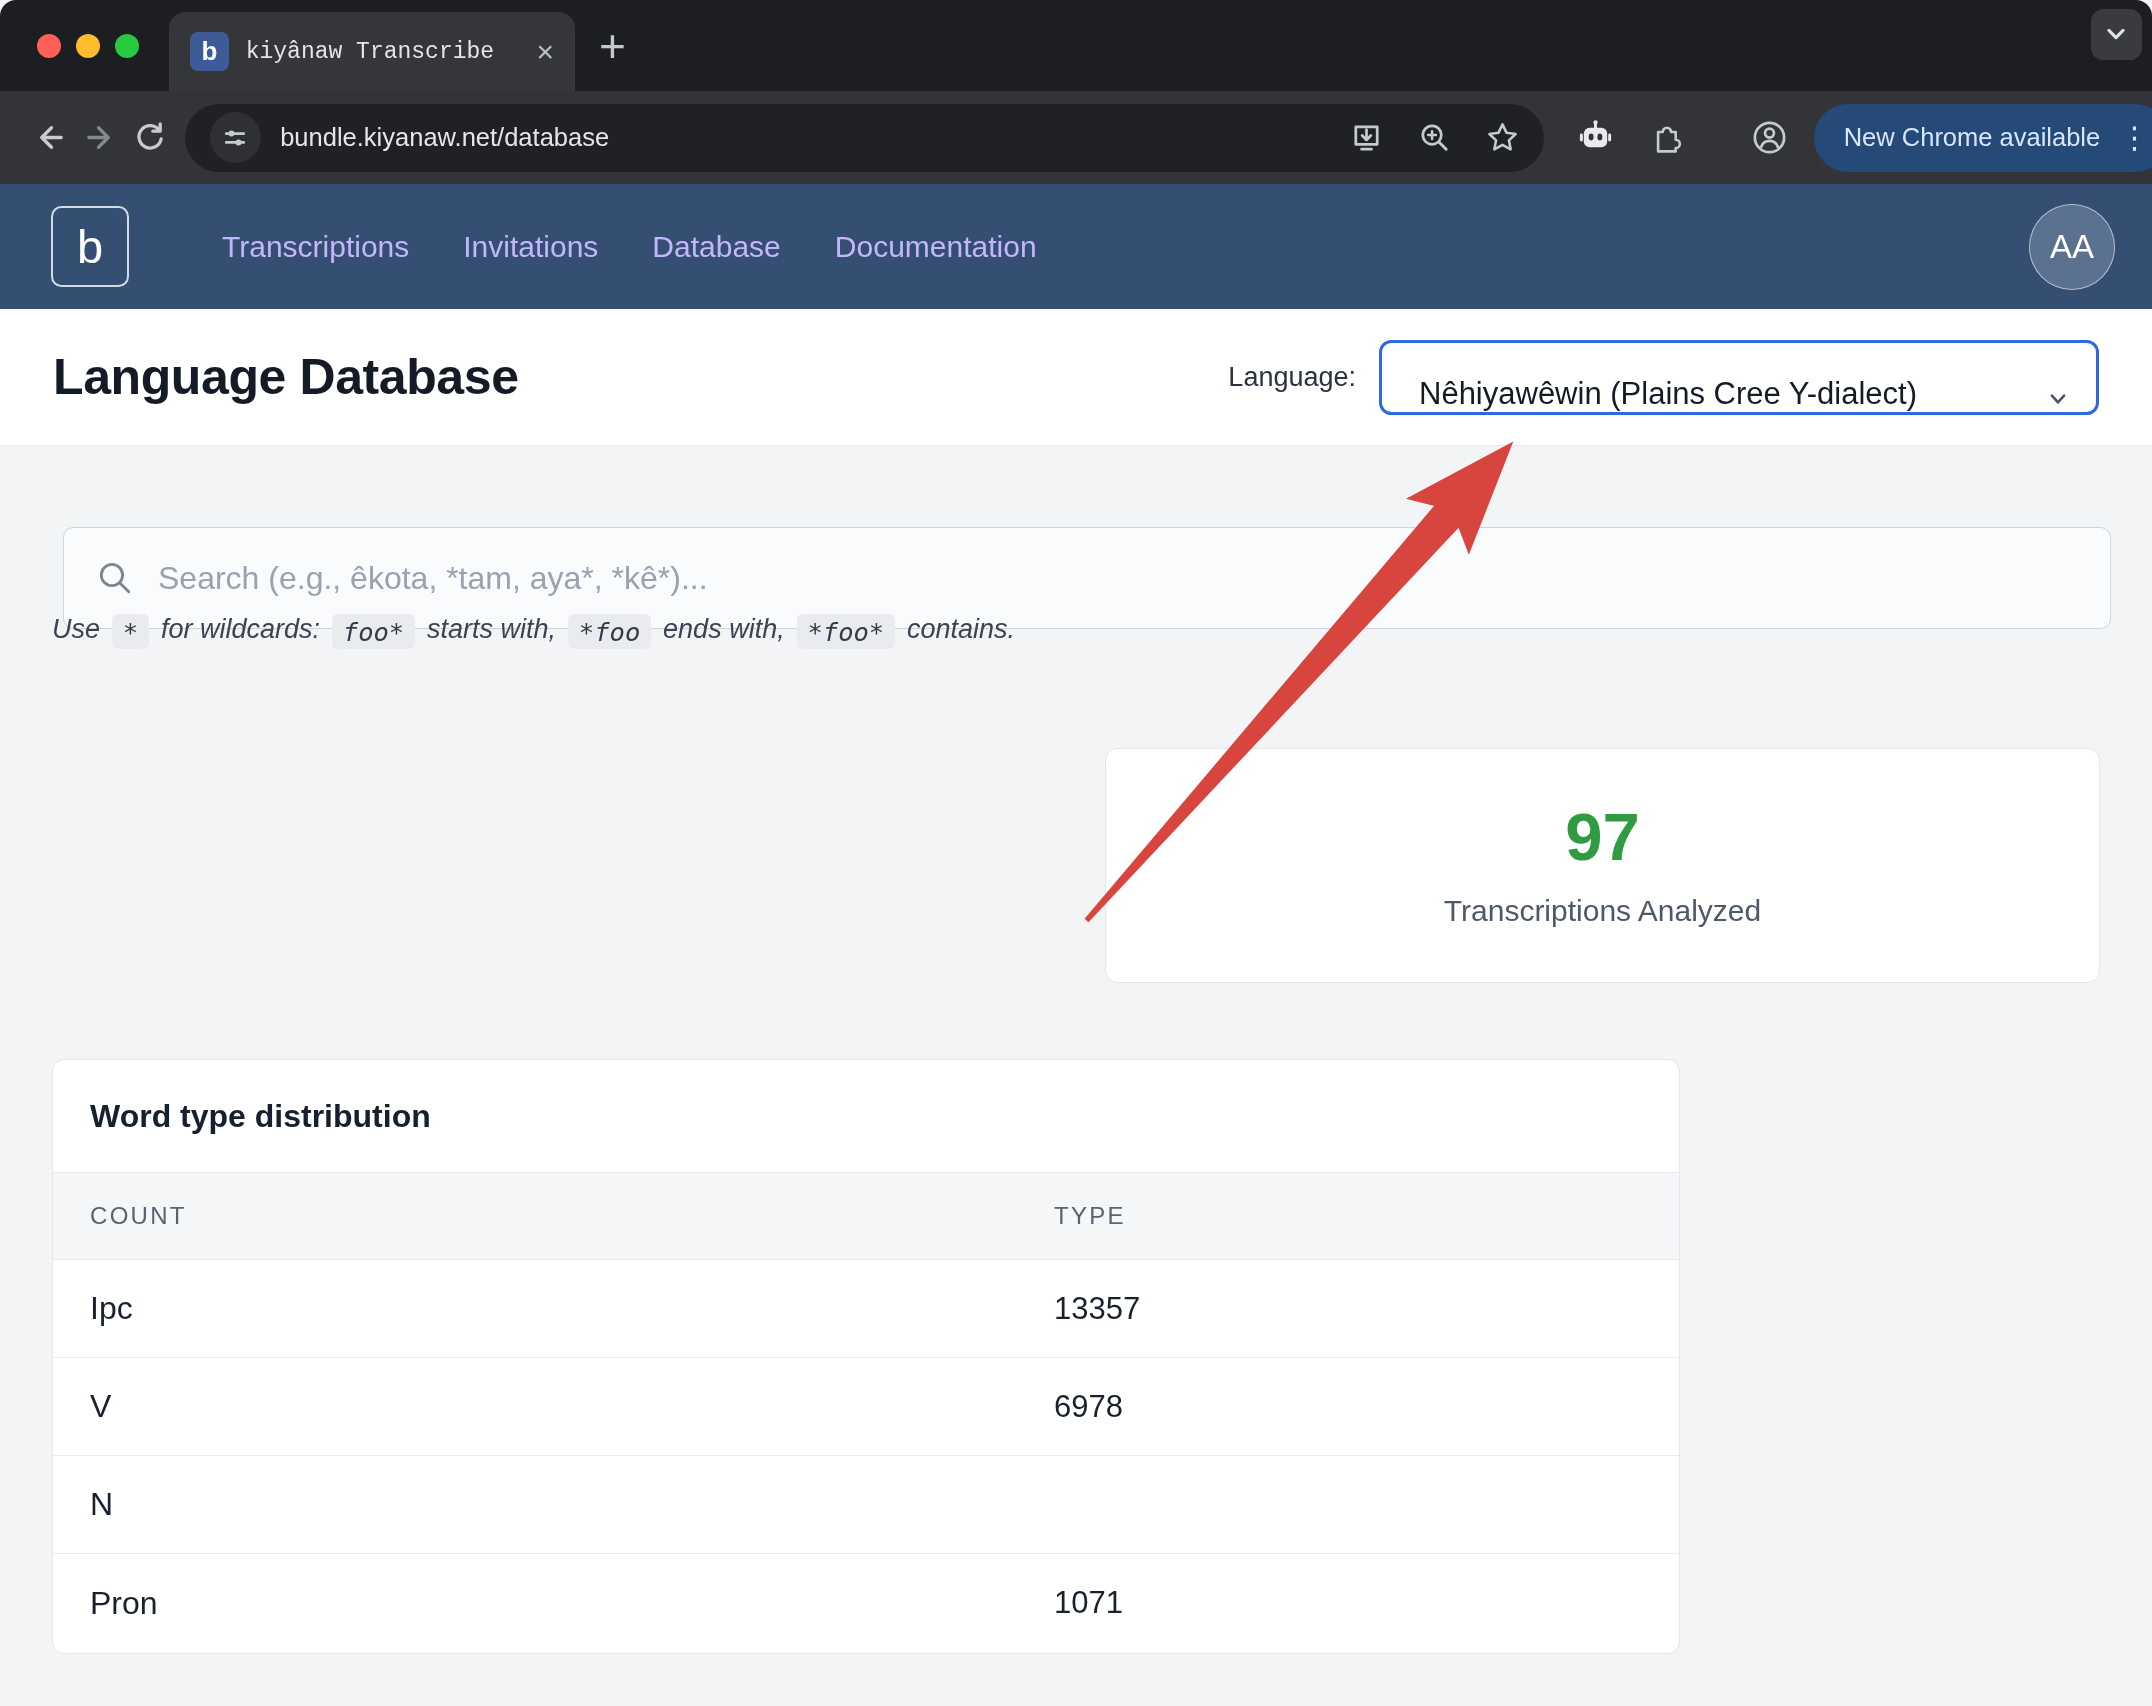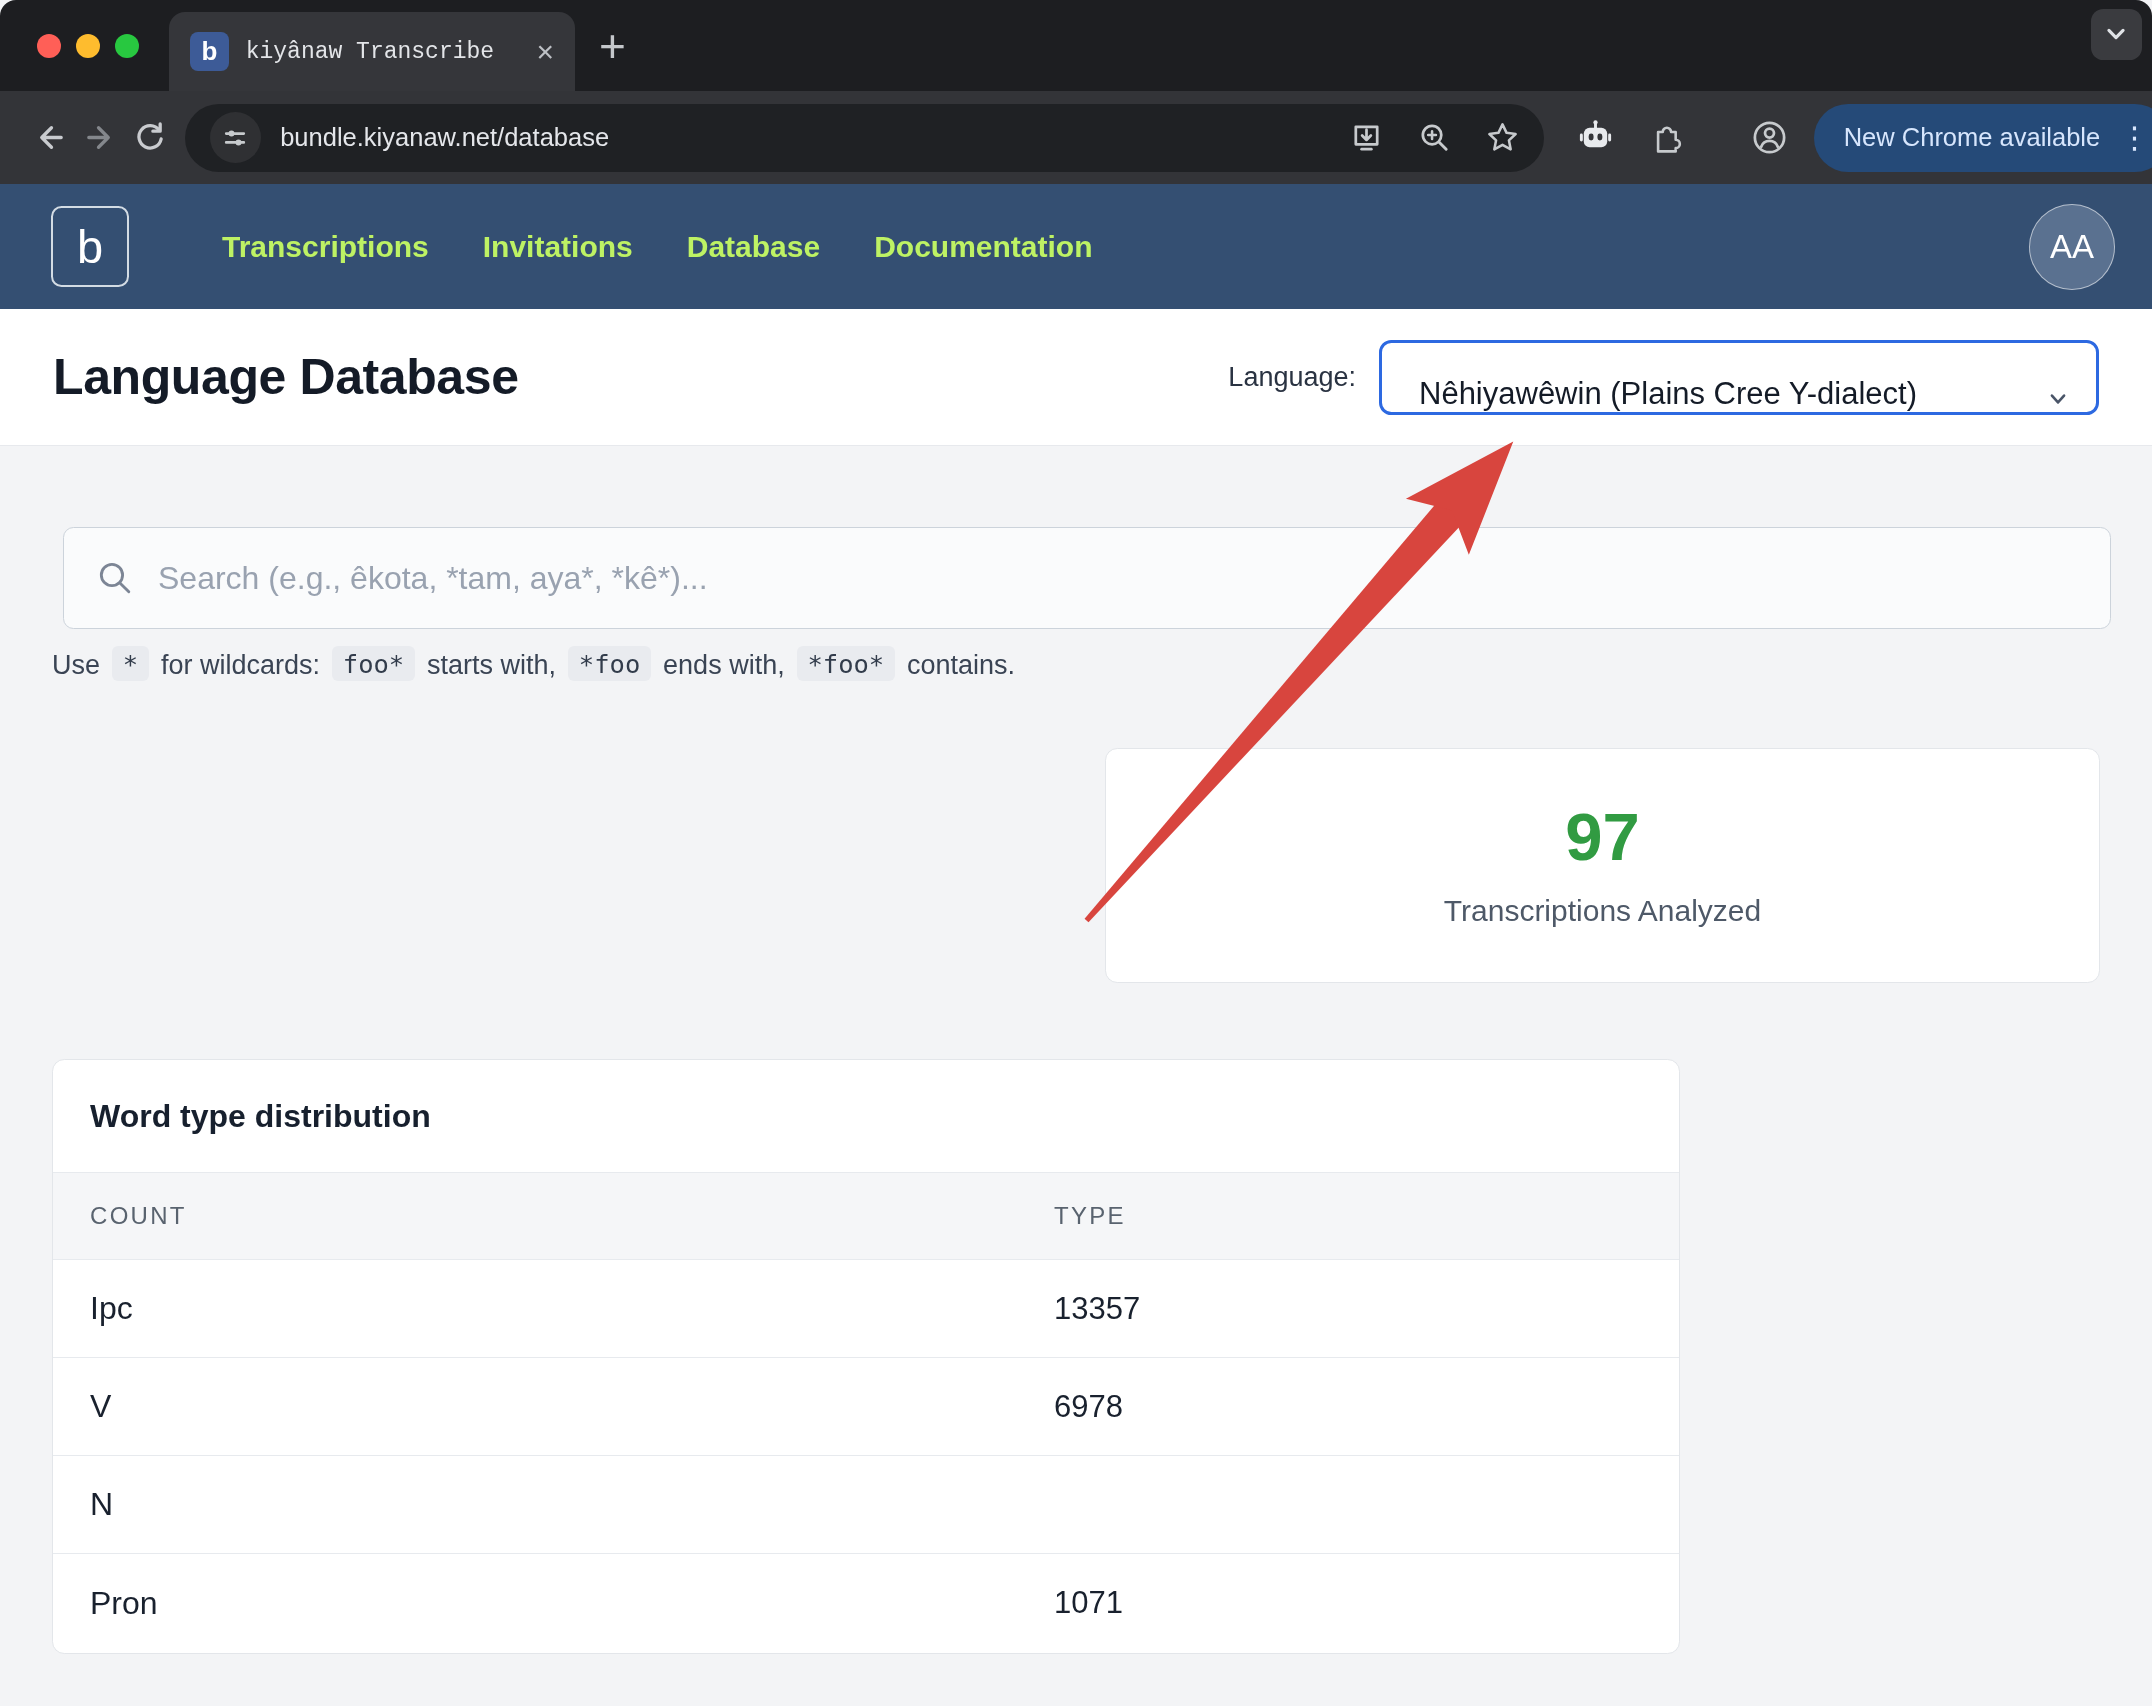--- a/index.html
+++ b/index.html
@@ -41,21 +41,21 @@
                display:flex;align-items:center;padding:0 19.3px 0 30px;box-sizing:border-box;}
   .update-chip .txt{color:#d7e6fd;font-size:25.5px;white-space:nowrap;}
   .update-chip .kebab{color:#d7e6fd;font-size:30px;margin-left:19.3px;letter-spacing:0;}
 
   
   .appnav{position:absolute;left:0;top:184px;width:2152px;height:125px;background:#344f72;
           display:flex;align-items:center;padding:0 37px 0 51px;box-sizing:border-box;}
   .logo{width:74px;height:77px;border:2.6px solid rgba(240,244,248,.85);border-radius:10.5px;
         display:flex;align-items:center;justify-content:center;color:#fff;font-size:47px;flex:none;}
   .navlinks{display:flex;gap:54px;margin-left:93px;}
-  .navlink{color:#bef264;font-size:30px;font-weight:700;white-space:nowrap;cursor:pointer;}
+  .navlink{color:#c4b5fd;font-size:30px;font-weight:400;white-space:nowrap;cursor:pointer;}
   .avatar{margin-left:auto;width:86px;height:86px;border-radius:50%;background:#5a7190;
           border:1.8px solid rgba(255,255,255,.55);display:flex;align-items:center;justify-content:center;
           color:#fff;font-size:33px;box-sizing:border-box;}
 
   
   .pagehead{position:absolute;left:0;top:309px;width:2152px;height:137px;background:#fff;
             border-bottom:1.8px solid #e7e9ed;display:flex;align-items:center;
             padding:0 53px;box-sizing:border-box;}
   .h1{font-size:50px;font-weight:700;color:#141b27;letter-spacing:-0.4px;}
   .lang-group{margin-left:auto;display:flex;align-items:center;gap:23px;}
@@ -65,22 +65,22 @@
   .lang-select .val{font-size:31px;color:#141b27;white-space:nowrap;}
   .lang-select .chev{margin-left:auto;}
 
   
   .searchbox{position:absolute;left:52px;top:527px;width:2048px;height:102px;background:#fafbfc;
              border:1.8px solid #ccd3db;border-radius:10.5px;display:flex;align-items:center;
              padding:17px 32px;box-sizing:border-box;margin-left:11px;}
   .searchbox input{border:none;outline:none;background:transparent;margin-left:21px;flex:1;
                    font-size:32px;color:#28303c;font-family:"Liberation Sans",sans-serif;}
   .searchbox input::placeholder{color:#99a2b0;}
-  .hint{position:absolute;left:52px;top:646px;font-size:27px;color:#3a4454;display:flex;
-        align-items:flex-end;gap:12.3px;white-space:nowrap;}
+  .hint{position:absolute;left:52px;top:614px;font-size:27px;color:#3a4454;display:flex;
+        align-items:flex-start;gap:12.3px;white-space:nowrap;font-style:italic;}
   .chip{font-family:"DejaVu Sans Mono",monospace;font-size:25.5px;background:#e9ebef;border-radius:6.1px;
         padding:2.6px 10.5px;color:#323c4b;}
 
   .statcard{position:absolute;top:748px;height:235px;background:#fff;border:1.8px solid #e3e6ea;
             border-radius:12.3px;box-sizing:border-box;display:flex;flex-direction:column;
             align-items:center;justify-content:center;}
   .statcard .num{font-size:67px;font-weight:700;line-height:1;}
   .statcard .lbl{margin-top:24.6px;font-size:30px;color:#4e5968;}
   #stat-0{left:52px;width:998px;}
   #stat-1{left:1105px;width:995px;}

